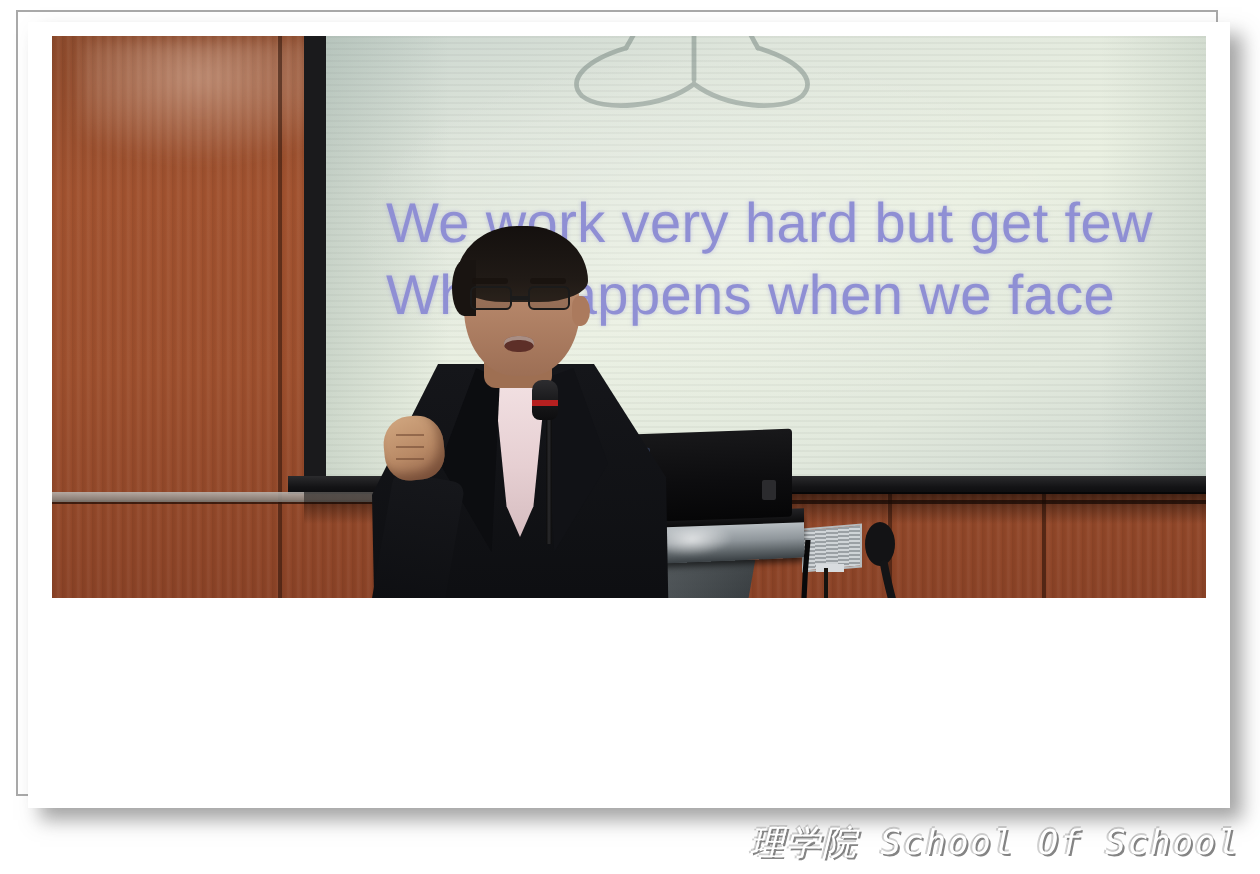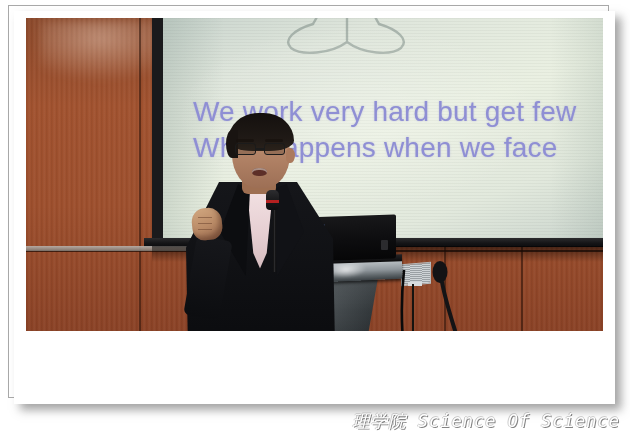--- a/index.html
+++ b/index.html
@@ -42,21 +42,21 @@
     box-shadow: 6px 6px 9px rgba(90,90,90,0.55);
     box-sizing: border-box;
   }
 
   
   .photo {
     position: absolute;
     left: 12px;
     top: 7px;
     width: 577px;
-    height: 313px;
+    height: 281px;
     overflow: hidden;
     background: #6a3a24;
   }
 
   
   .wall-wood {
     position: absolute;
     left: 0; top: 0;
     width: 100%; height: 100%;
     background:
@@ -736,16 +736,16 @@
       </div>
 
       <div class="mic-stand"></div>
       <div class="mic-head"></div>
       <div class="mic-band"></div>
 
     </div>
   </div>
 
   <div class="caption">
-    <span class="cn">理学院</span><span> </span><span>Science Of Science</span>
+    <span class="cn">理学院</span><span> </span><span>School Of School</span>
   </div>
 
 </div>
 
 </body></html>

